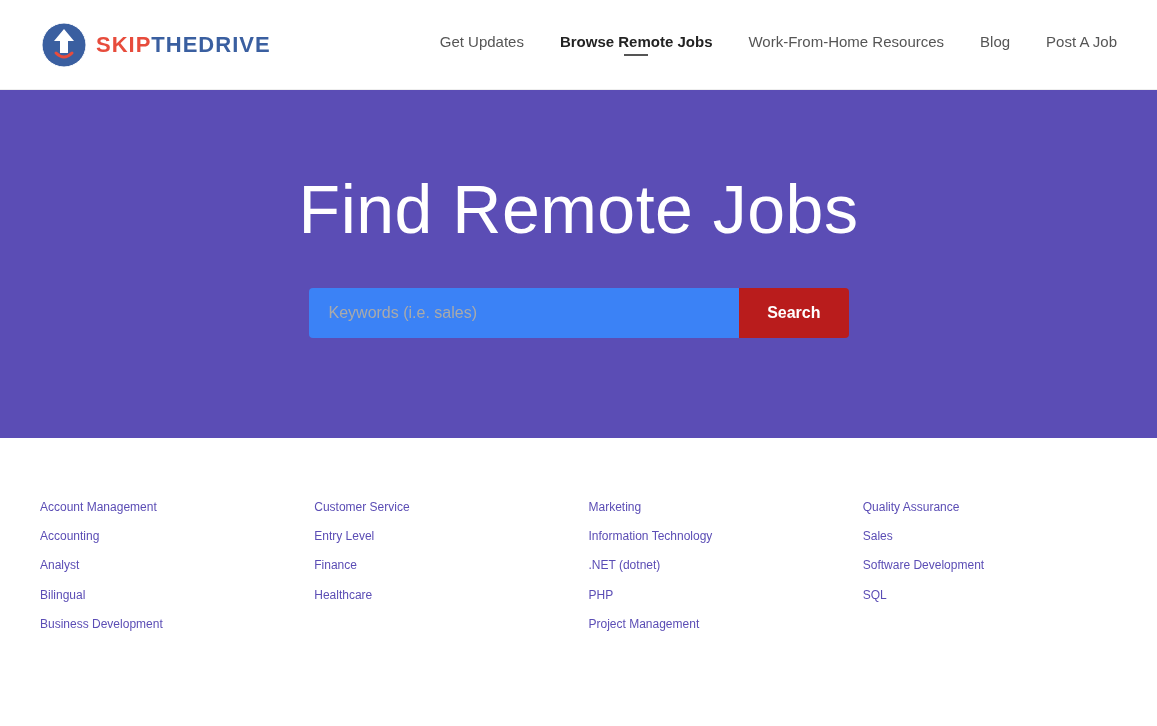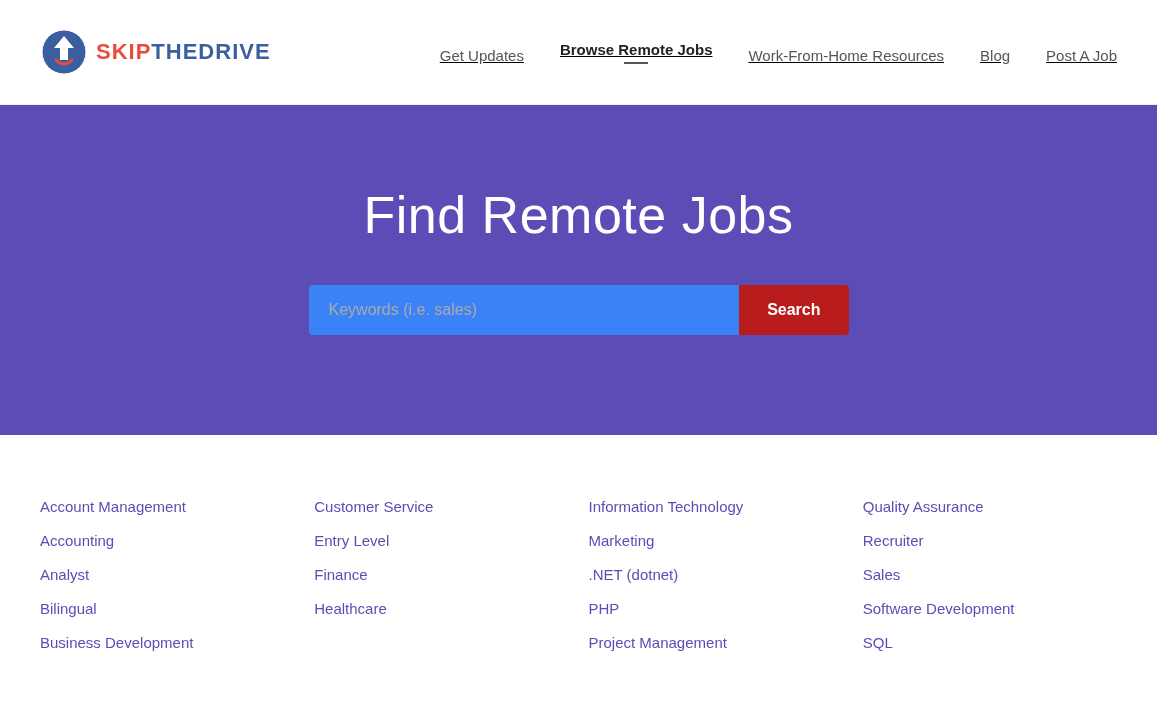--- a/index.html
+++ b/index.html
@@ -4,21 +4,21 @@
   <style>
     * { margin: 0; padding: 0; box-sizing: border-box; }
     body { font-family: -apple-system, BlinkMacSystemFont, 'Segoe UI', Arial, sans-serif; background: #fff; }
 
     
     .header {
       display: flex;
       align-items: center;
       justify-content: space-between;
       padding: 0 40px;
-      height: 105px;
+      height: 90px;
       border-bottom: 1px solid #eee;
       background: #fff;
       gap: 32px;
     }
     .logo-area {
       display: flex;
       align-items: center;
       gap: 8px;
       text-decoration: none;
     }
@@ -31,22 +31,21 @@
       font-weight: 700;
       letter-spacing: 1px;
     }
     .logo-text span.skip { color: #e74c3c; }
     .logo-text span.the { color: #3a5fa0; }
     .logo-text span.drive { color: #3a5fa0; }
 
     nav {
       display: flex;
       gap: 36px;
-      align-items: flex-end;
-      text-decoration: underline;
+      align-items: flex-start;
     }
     nav a {
       text-decoration: none;
       color: #555;
       font-size: 15px;
       font-weight: 400;
     }
     nav a.active {
       color: #222;
       font-weight: 600;
@@ -62,21 +61,21 @@
     }
 
     
     .hero {
       background: #5b4db5;
       padding: 80px 20px 100px;
       text-align: center;
     }
     .hero h1 {
       color: #fff;
-      font-size: 52px;
+      font-size: 68px;
       font-weight: 400;
       margin-bottom: 40px;
       letter-spacing: 0.5px;
     }
     .search-bar {
       display: flex;
       justify-content: center;
       gap: 0;
       max-width: 540px;
       margin: 0 auto;
@@ -125,21 +124,21 @@
       margin: 0 auto;
     }
     .category-col {
       display: flex;
       flex-direction: column;
       gap: 10px;
     }
     .category-link {
       color: #5b4db5;
       text-decoration: none;
-      font-size: 15px;
+      font-size: 12px;
       line-height: 1.6;
     }
   </style>
 </head>
 <body>
 
 <header class="header">
   <a class="logo-area" href="#">
     <svg class="logo-icon" viewBox="0 0 48 48" xmlns="http://www.w3.org/2000/svg">
       <circle cx="24" cy="24" r="22" fill="#3a5fa0" stroke="#fff" stroke-width="1"></circle>
@@ -178,29 +177,28 @@
 
     </div>
     <div class="category-col">
       <a href="#" class="category-link">Customer Service</a>
       <a href="#" class="category-link">Entry Level</a>
       <a href="#" class="category-link">Finance</a>
       <a href="#" class="category-link">Healthcare</a>
 
     </div>
     <div class="category-col">
+      <a href="#" class="category-link">Marketing</a>
       <a href="#" class="category-link">Information Technology</a>
-      <a href="#" class="category-link">Marketing</a>
       <a href="#" class="category-link">.NET (dotnet)</a>
       <a href="#" class="category-link">PHP</a>
       <a href="#" class="category-link">Project Management</a>
 
     </div>
     <div class="category-col">
       <a href="#" class="category-link">Quality Assurance</a>
-      <a href="#" class="category-link">Recruiter</a>
       <a href="#" class="category-link">Sales</a>
       <a href="#" class="category-link">Software Development</a>
       <a href="#" class="category-link">SQL</a>
 
     </div>
   </div>
 </section>
 
 </body></html>

